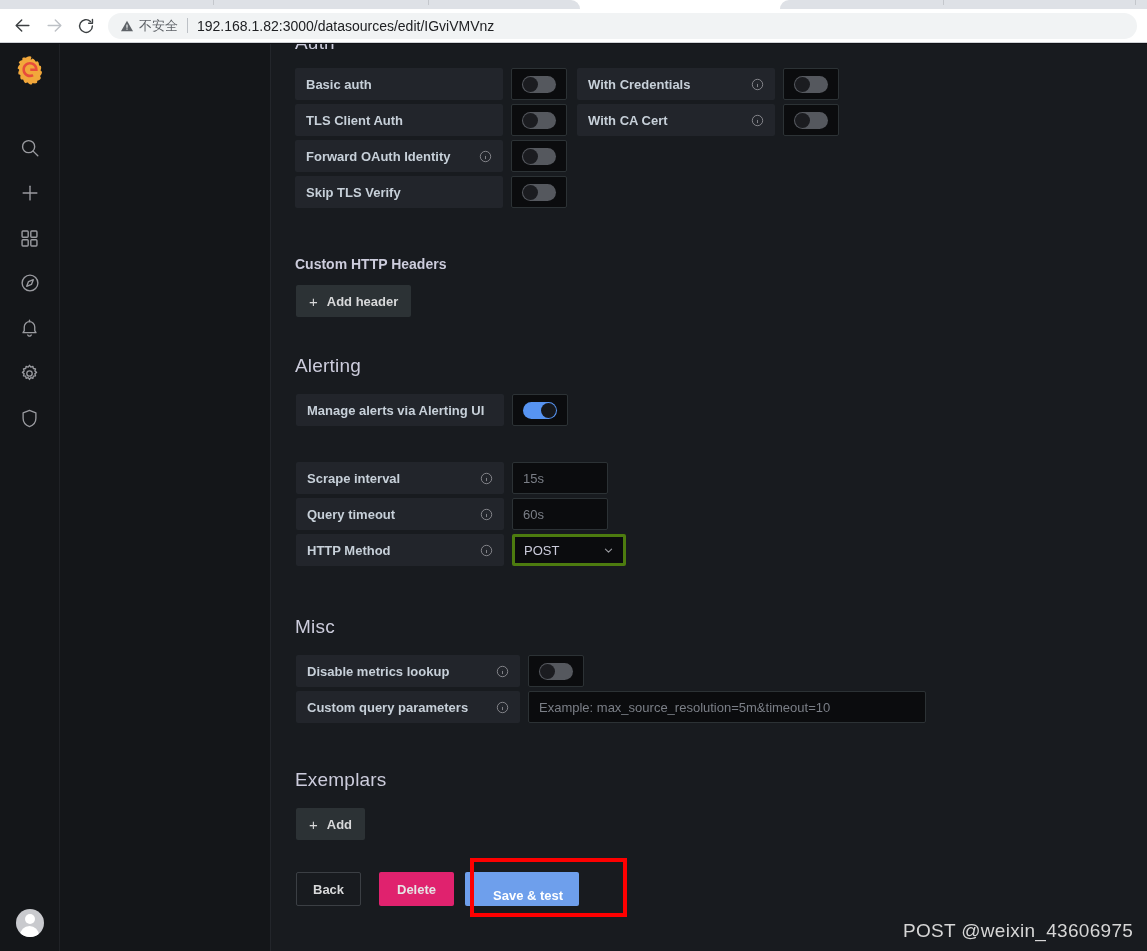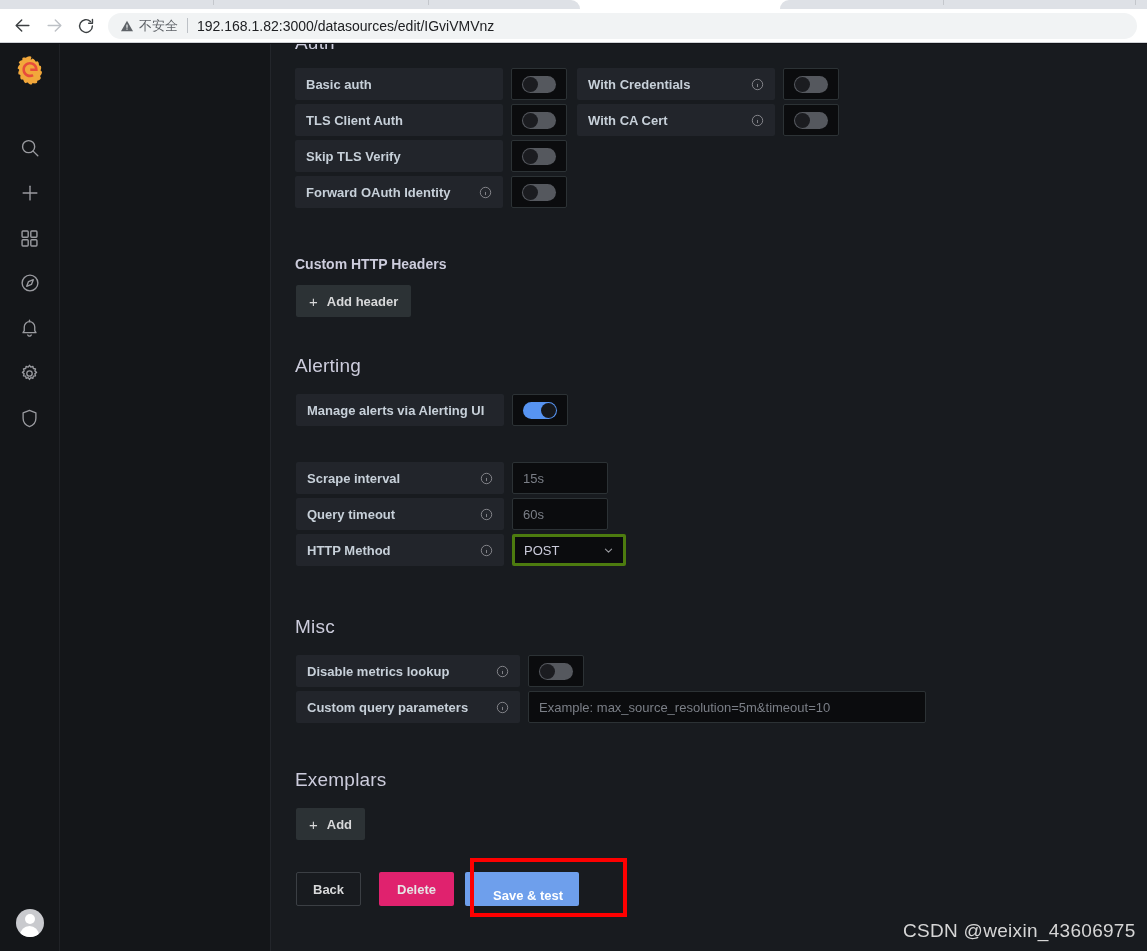--- a/index.html
+++ b/index.html
@@ -415,40 +415,40 @@
           </div>
           <div class="toggle-box row-gap">
             <div class="switch">
                 <div class="knob"></div>
               </div>
           </div>
         </div>
 
         <div class="row">
           <div class="field-label" style="width:208px;">
+            <span class="lbl-text">Forward OAuth Identity</span>
+            <span class="spacer"></span>
+            <span class="info-icon">
+              <svg width="13" height="13" viewBox="0 0 16 16" fill="none" stroke="currentColor" stroke-width="1.1">
+                <circle cx="8" cy="8" r="6.4"></circle>
+                  <line x1="8" y1="5" x2="8" y2="5.1" stroke-width="1.6"></line>
+                  <line x1="8" y1="7.3" x2="8" y2="11.2"></line>
+              </svg>
+            </span>
+          </div>
+          <div class="toggle-box row-gap">
+            <div class="switch">
+                <div class="knob"></div>
+              </div>
+          </div>
+        </div>
+
+        <div class="row">
+          <div class="field-label" style="width:208px;">
             <span class="lbl-text">Skip TLS Verify</span>
-          </div>
-          <div class="toggle-box row-gap">
-            <div class="switch">
-                <div class="knob"></div>
-              </div>
-          </div>
-        </div>
-
-        <div class="row">
-          <div class="field-label" style="width:208px;">
-            <span class="lbl-text">Forward OAuth Identity</span>
-            <span class="spacer"></span>
-            <span class="info-icon">
-              <svg width="13" height="13" viewBox="0 0 16 16" fill="none" stroke="currentColor" stroke-width="1.1">
-                <circle cx="8" cy="8" r="6.4"></circle>
-                  <line x1="8" y1="5" x2="8" y2="5.1" stroke-width="1.6"></line>
-                  <line x1="8" y1="7.3" x2="8" y2="11.2"></line>
-              </svg>
-            </span>
           </div>
           <div class="toggle-box row-gap">
             <div class="switch">
                 <div class="knob"></div>
               </div>
           </div>
         </div>
       </div>
 
       <h3 class="sub-title" style="position:absolute; left:24px; top:212px;">Custom HTTP Headers</h3>
@@ -569,14 +569,14 @@
       <button class="btn-outline" style="position:absolute; left:25px; top:828px;">Back</button>
       <button class="btn-danger" style="position:absolute; left:108px; top:828px;">Delete</button>
       <div style="position:absolute; left:194px; top:828px; width:26px; height:34px; background:#6e9fec; border-radius:2px;"></div>
       <button class="btn-primary" style="position:absolute; left:206px; top:828px;">Save &amp; test</button>
 
     </div>
   </div>
 
   <div class="annot-box" style="left:470px; top:814px; width:157px; height:59px;"></div>
 
-  <div class="watermark" style="left:903px; top:876px;">CSDN @weixin_43606975</div>
+  <div class="watermark" style="left:903px; top:876px;">POST @weixin_43606975</div>
 </div>
 
 </body></html>

